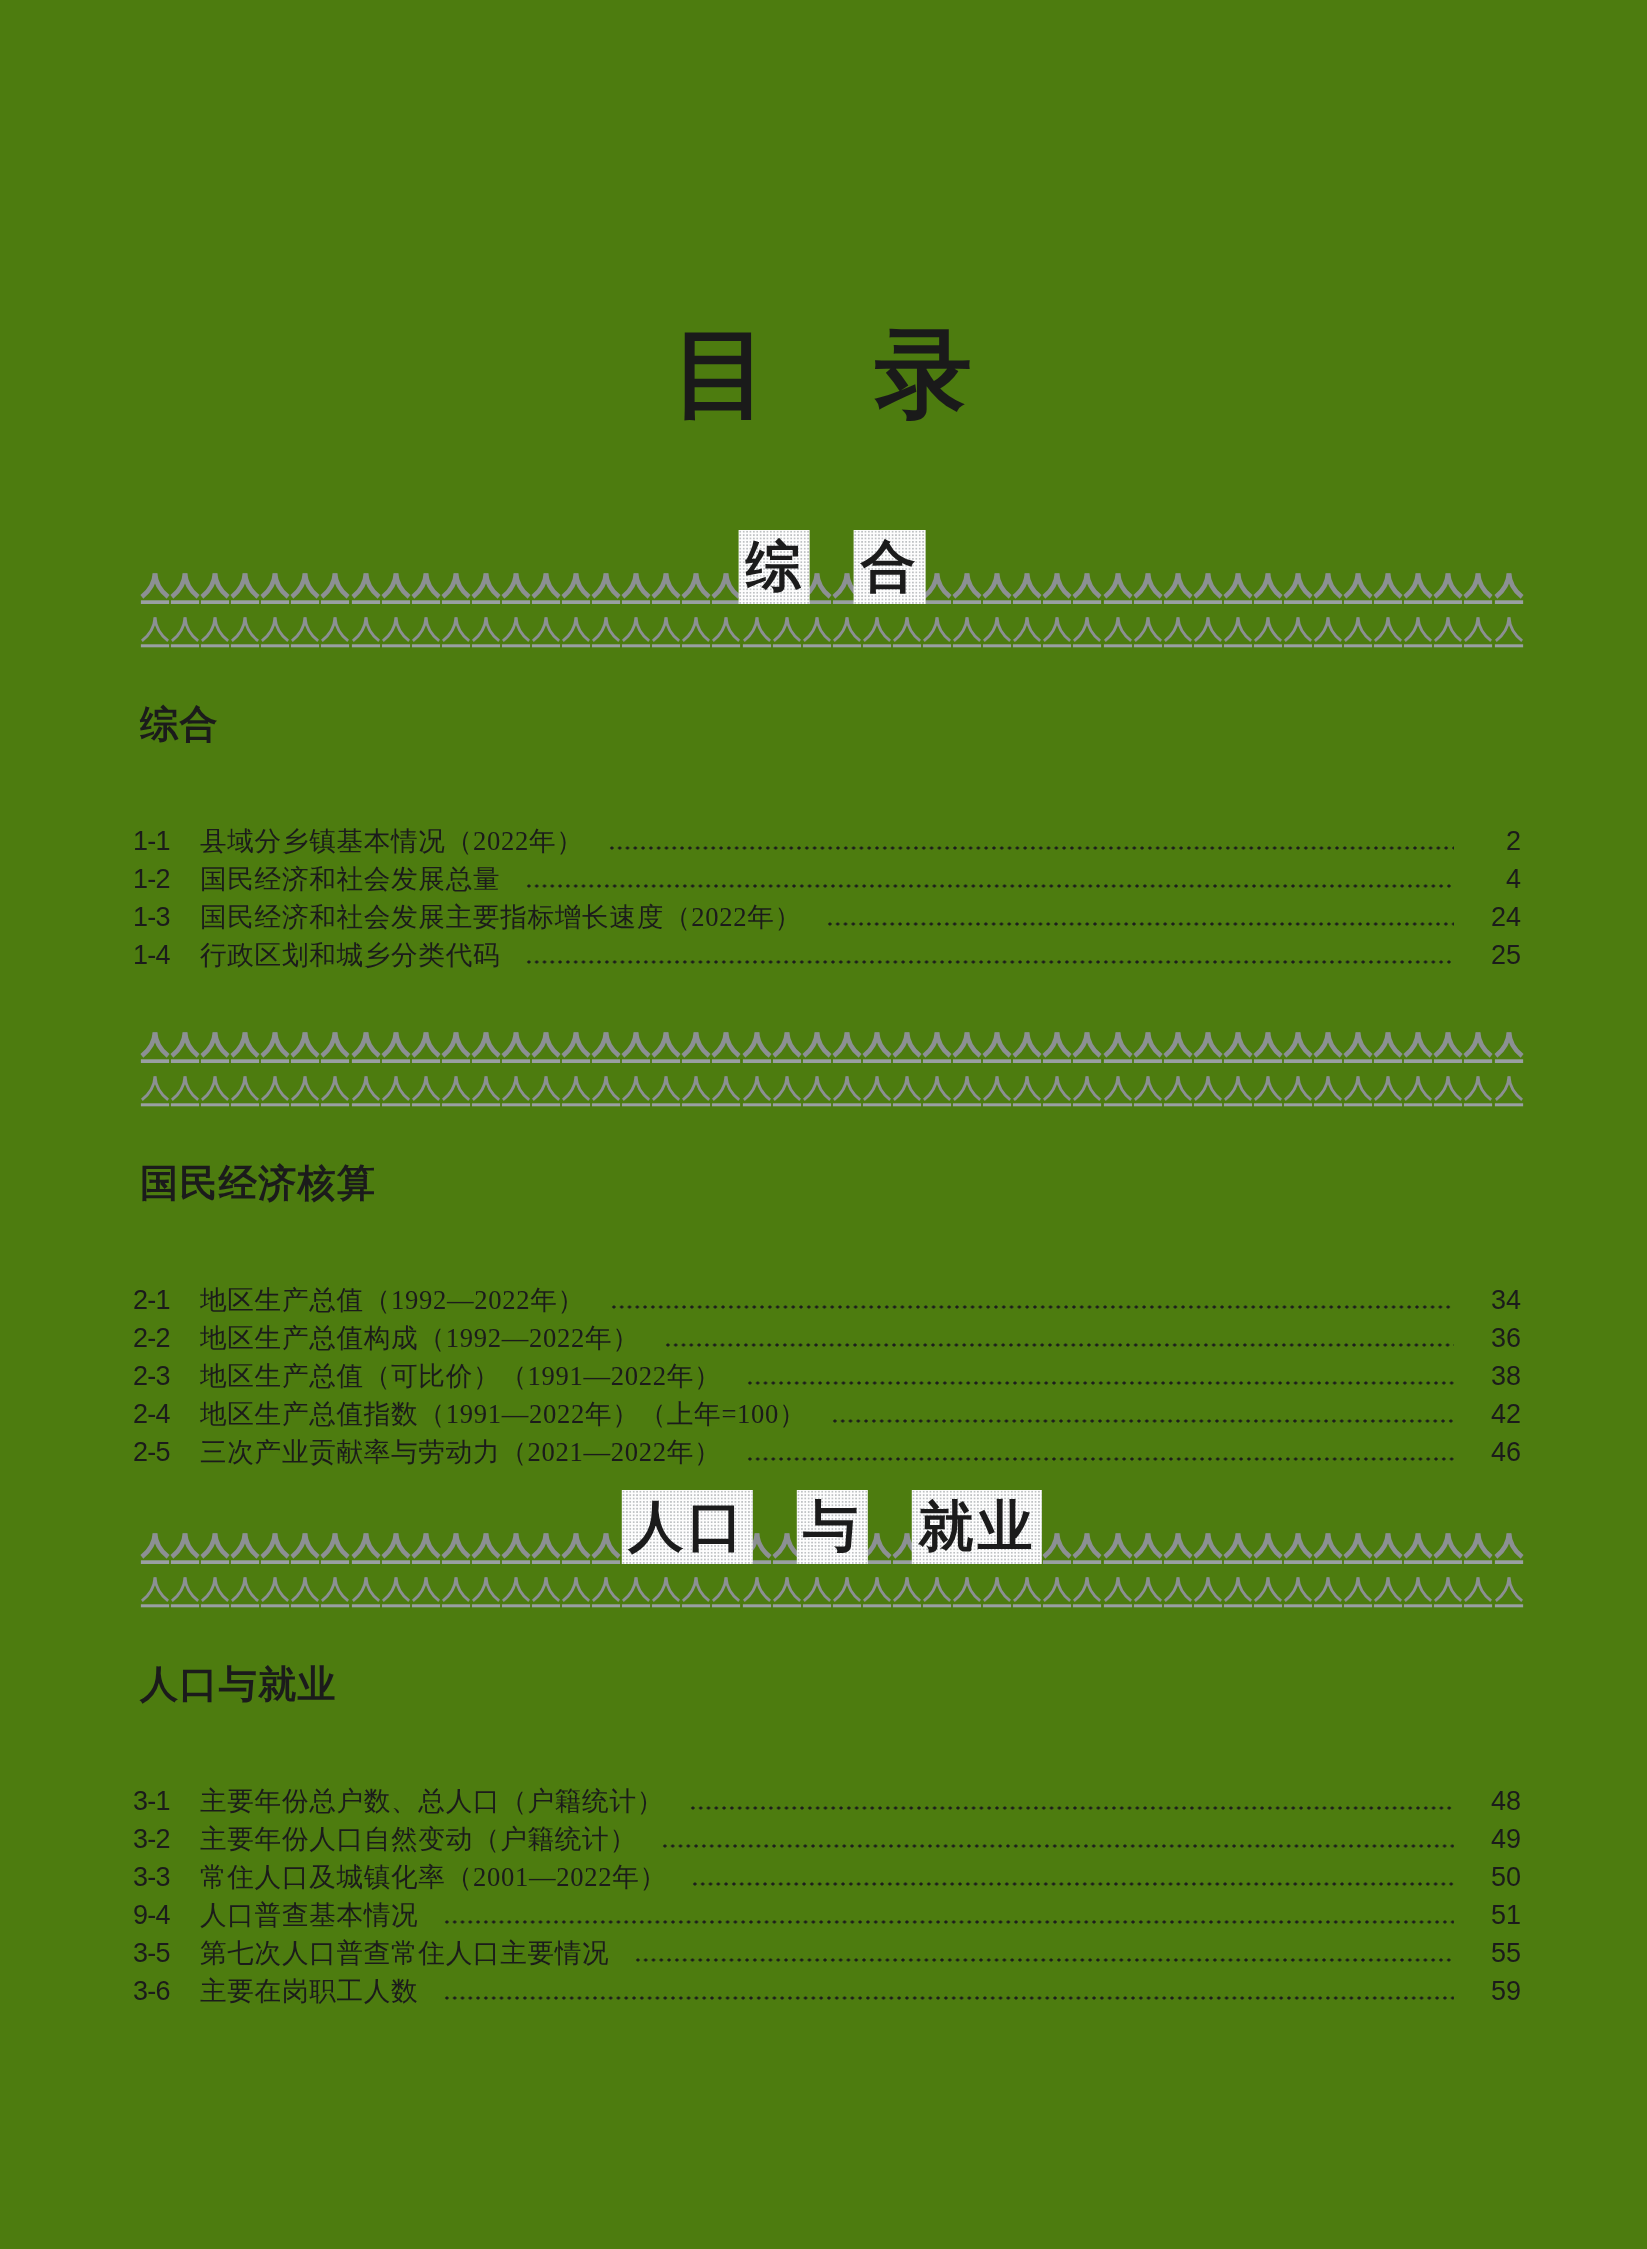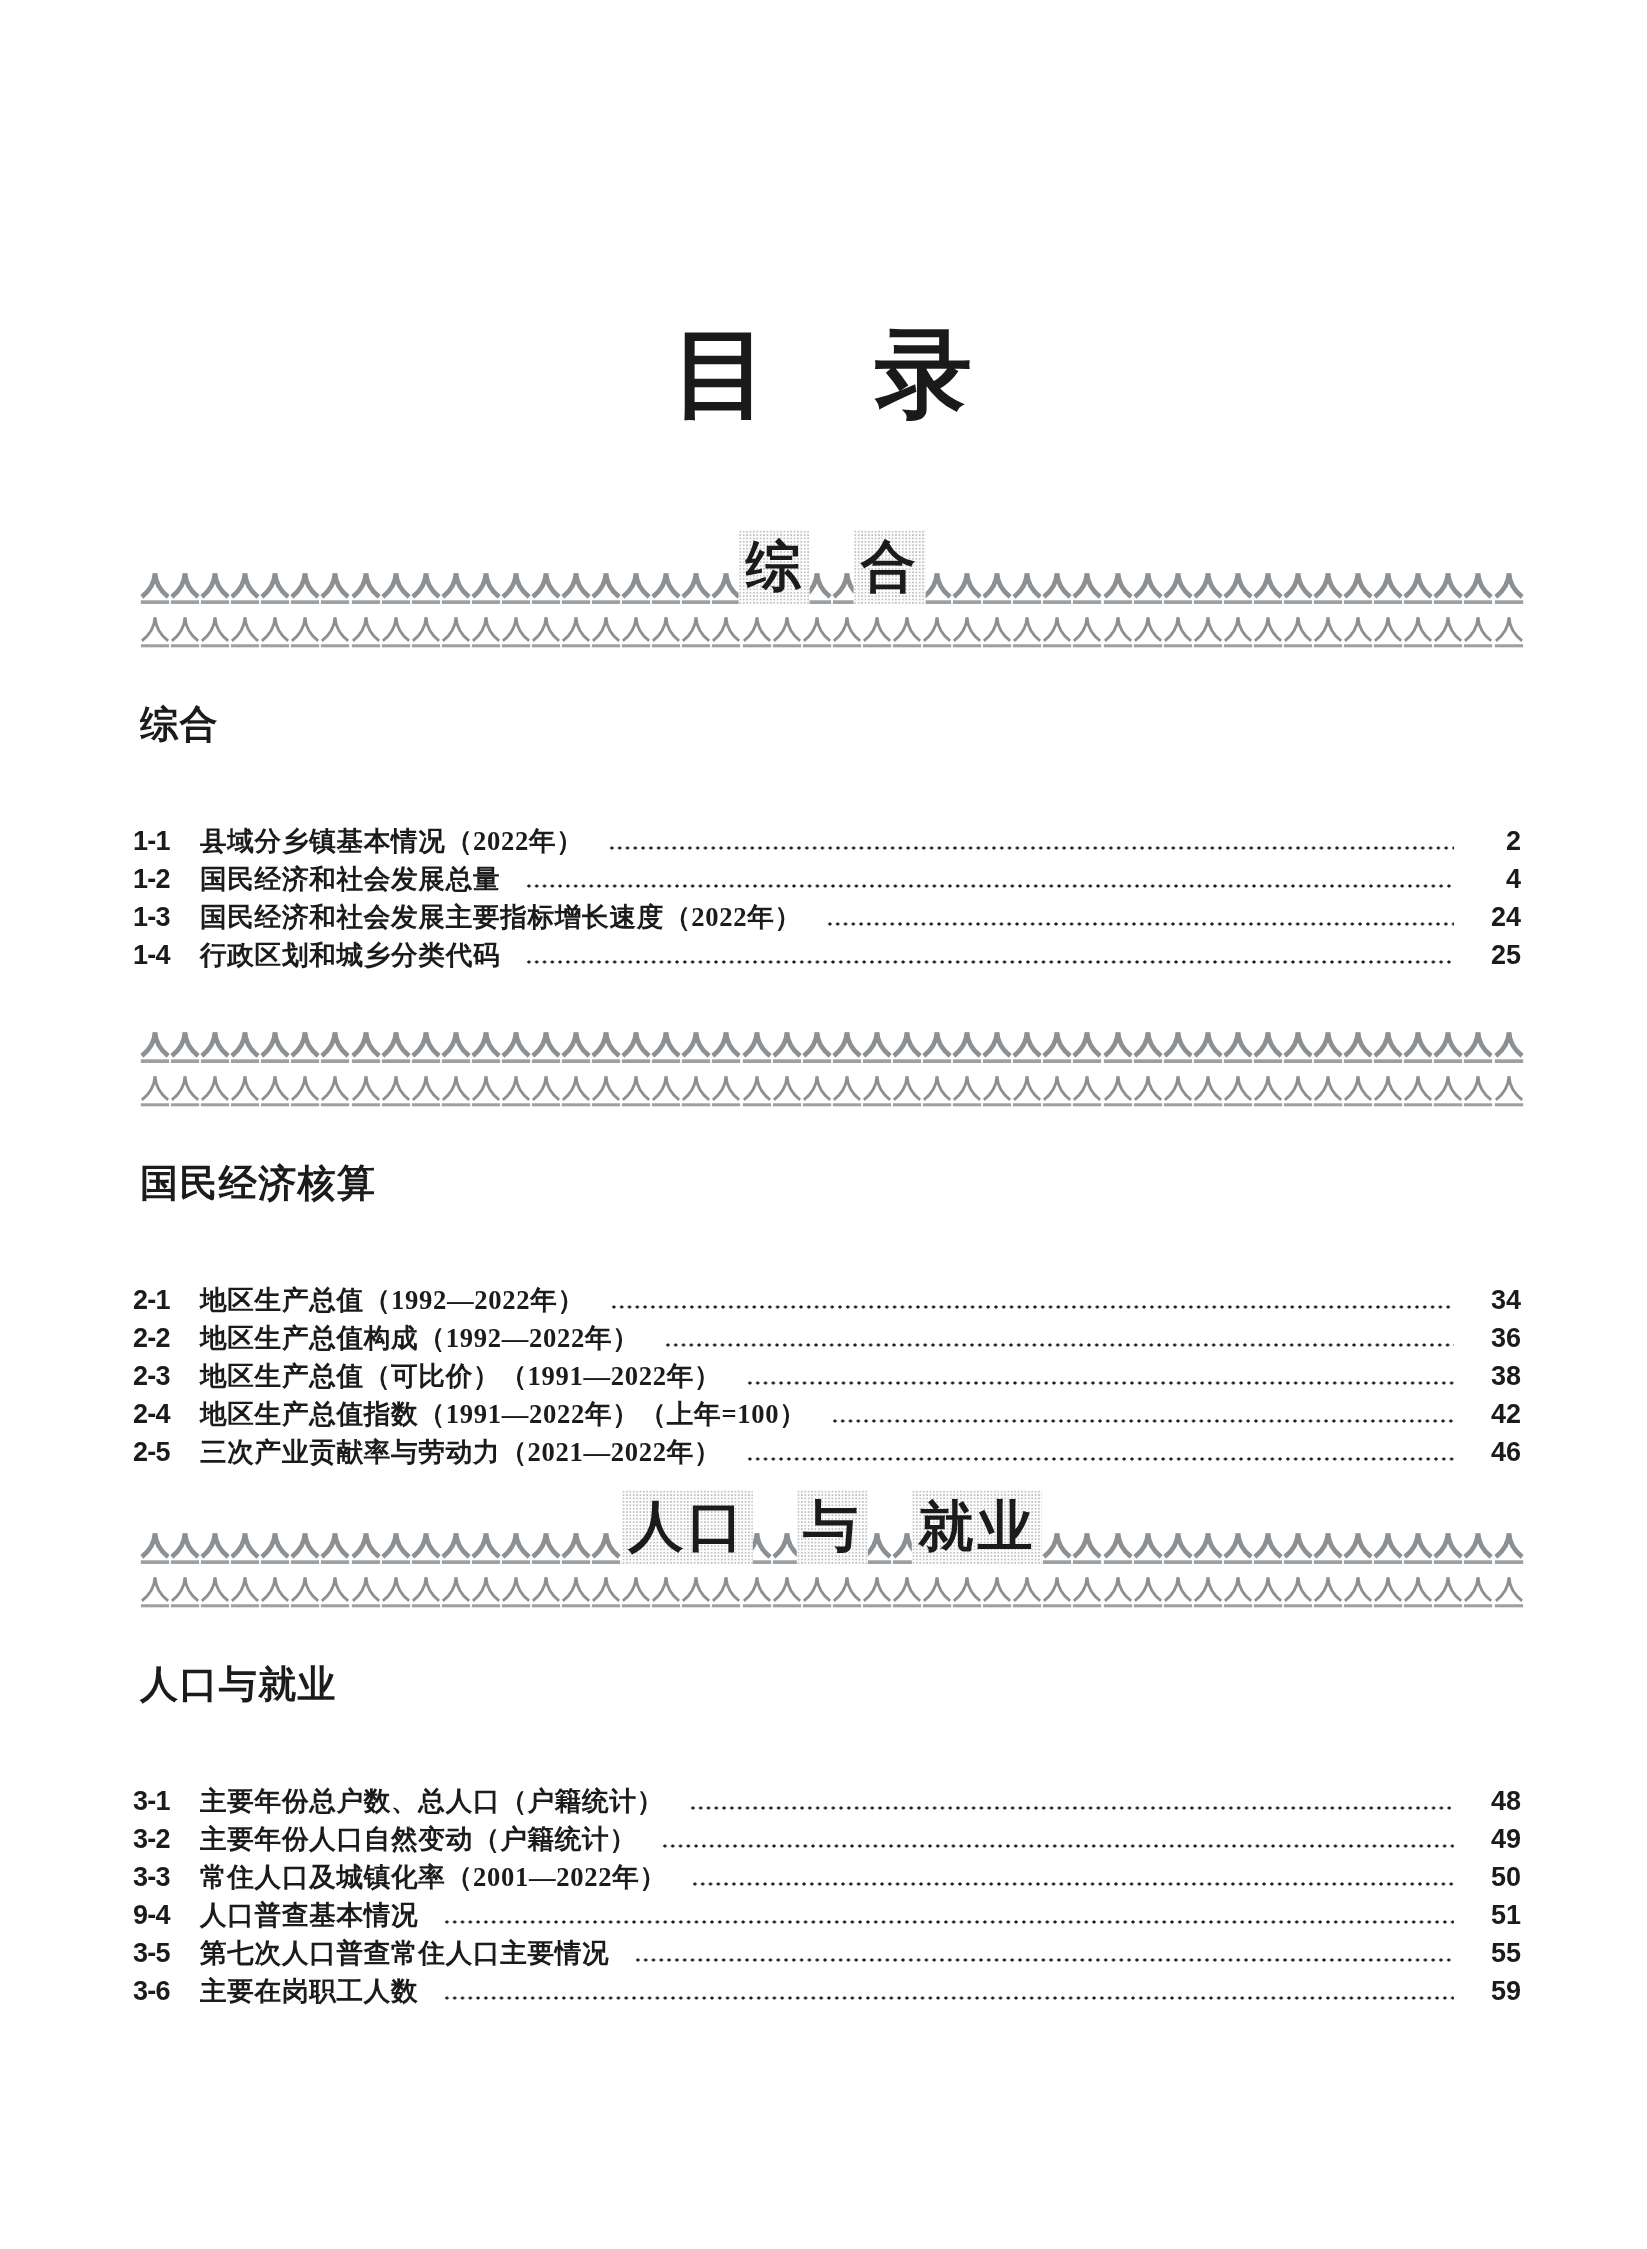--- a/index.html
+++ b/index.html
@@ -1,19 +1,19 @@
 <!DOCTYPE html>
 <html style="font-size:11px"><head>
 <meta charset="utf-8">
 <style>
   html,body{margin:0;padding:0;background:#e8e8e8;}
   .page{
     position:relative;
     width:1647px;height:2250px;
-    background:#ffffff;
+    background:#4d7c0f;
     font-family:"Liberation Serif","DejaVu Serif",serif;
     color:#1b1b1b;
     overflow:hidden;
   }
   
   .doc-title{
     position:absolute;top:322px;left:0;width:100%;
     text-align:center;
     font-family:"Liberation Serif","DejaVu Serif",serif;
     font-weight:bold;
@@ -61,21 +61,20 @@
     color:#1b1b1b;
   }
   .toc-list{
     position:absolute;top:274px;left:133px;width:1388px;
     margin:0;padding:0;list-style:none;
   }
   .toc-row{
     display:flex;align-items:baseline;
     height:38px;
     font-size:26.6px;
-    font-weight:bold;
   }
   .toc-num{
     flex:0 0 67px;
     font-family:"Liberation Sans","DejaVu Sans",sans-serif;
     font-size:27px;
     letter-spacing:-0.7px;
   }
   .toc-title{
     flex:0 0 auto;
     white-space:nowrap;

